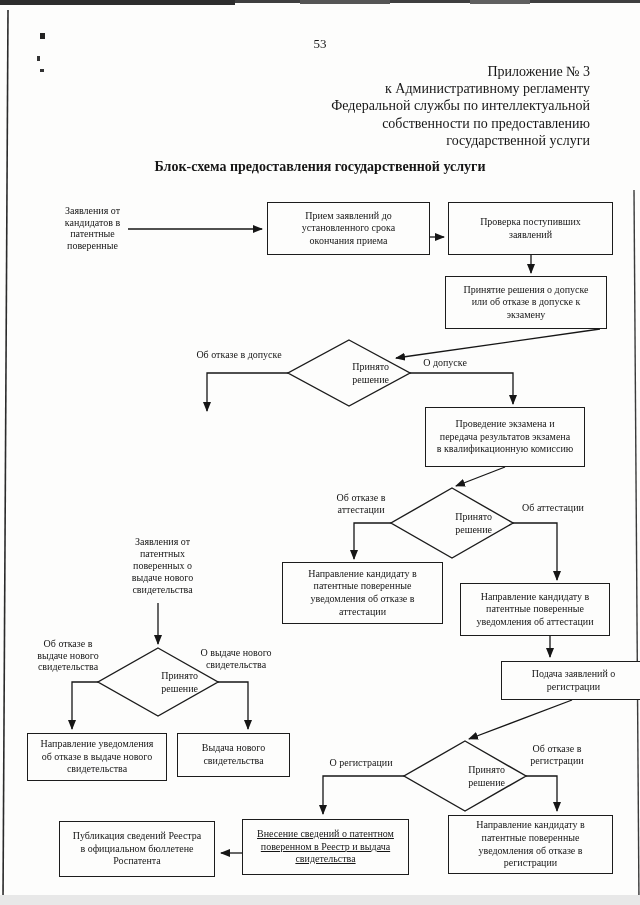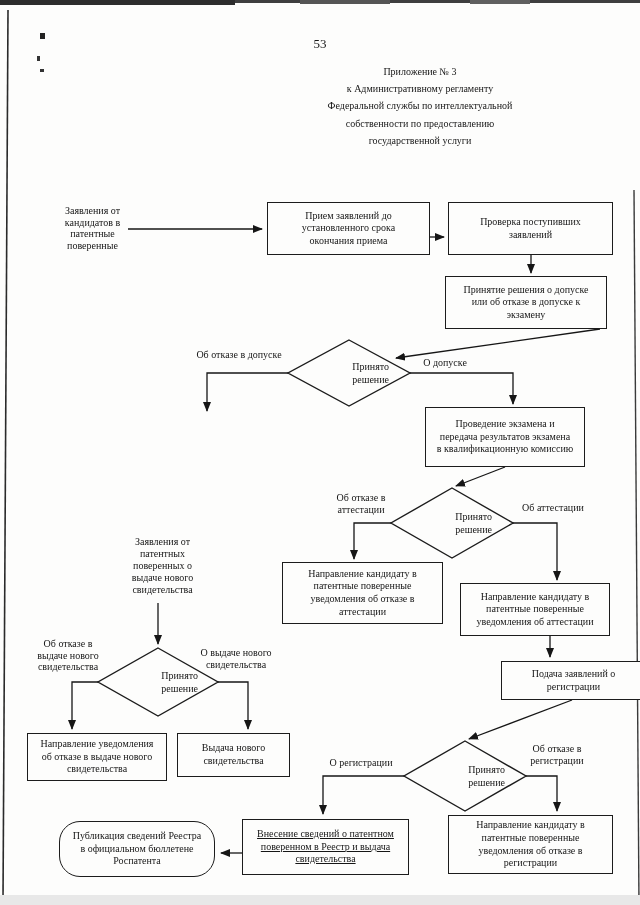--- a/index.html
+++ b/index.html
@@ -32,21 +32,21 @@
     font-size:10px;line-height:11.6px;
     text-align:center;white-space:pre-line;
   }
   .dlabel{
     position:absolute;
     width:80px;text-align:right;
     font-size:10px;line-height:13px;
     white-space:pre-line;
   }
   #pagenum{position:absolute;left:0;top:36px;width:640px;text-align:center;font-size:13px;}
-  #annex{position:absolute;left:250px;top:63px;width:340px;text-align:center;font-size:10px;line-height:17.2px;white-space:pre-line;}
+  #annex{position:absolute;left:250px;top:63px;width:340px;text-align:right;font-size:14px;line-height:17.2px;white-space:pre-line;}
   #doctitle{position:absolute;left:0;top:159px;width:640px;text-align:center;font-size:14px;font-weight:bold;}
   svg{position:absolute;left:0;top:0;}
 </style>
 </head>
 <body>
 
 <div id="page">
 
   <svg width="640" height="905" viewBox="0 0 640 905">
     <defs>
@@ -94,20 +94,21 @@
       <line x1="242" y1="853" x2="221" y2="853" marker-end="url(#ah)"></line>
     </g>
   </svg>
 
   <div id="pagenum">53</div>
   <div id="annex">Приложение № 3
 к Административному регламенту
 Федеральной службы по интеллектуальной
 собственности по предоставлению
 государственной услуги</div>
+  <div id="doctitle">Блок-схема предоставления государственной услуги</div>
 
   <div class="freetext" style="left:50px;top:205px;width:85px;">Заявления от
 кандидатов в
 патентные
 поверенные</div>
   <div class="freetext" style="left:120px;top:536px;width:85px;line-height:12px;">Заявления от
 патентных
 поверенных о
 выдаче нового
 свидетельства</div>
@@ -159,21 +160,21 @@
       <span>Внесение сведений о патентном
 поверенном в Реестр и выдача
 свидетельства</span>
     </div>
   <div class="box" style="left:448px;top:815px;width:165px;height:59px;">
       <span>Направление кандидату в
 патентные поверенные
 уведомления об отказе в
 регистрации</span>
     </div>
-  <div class="box" style="left:59px;top:821px;width:156px;height:56px;border-radius:21px;">
+  <div class="box" style="left:59px;top:821px;width:156px;height:56px;">
       <span>Публикация сведений Реестра
 в официальном бюллетене
 Роспатента</span>
     </div>
 
   <div class="dlabel" style="left:309px;top:360px;">Принято
 решение</div>
   <div class="dlabel" style="left:412px;top:510px;">Принято
 решение</div>
   <div class="dlabel" style="left:118px;top:669px;">Принято

